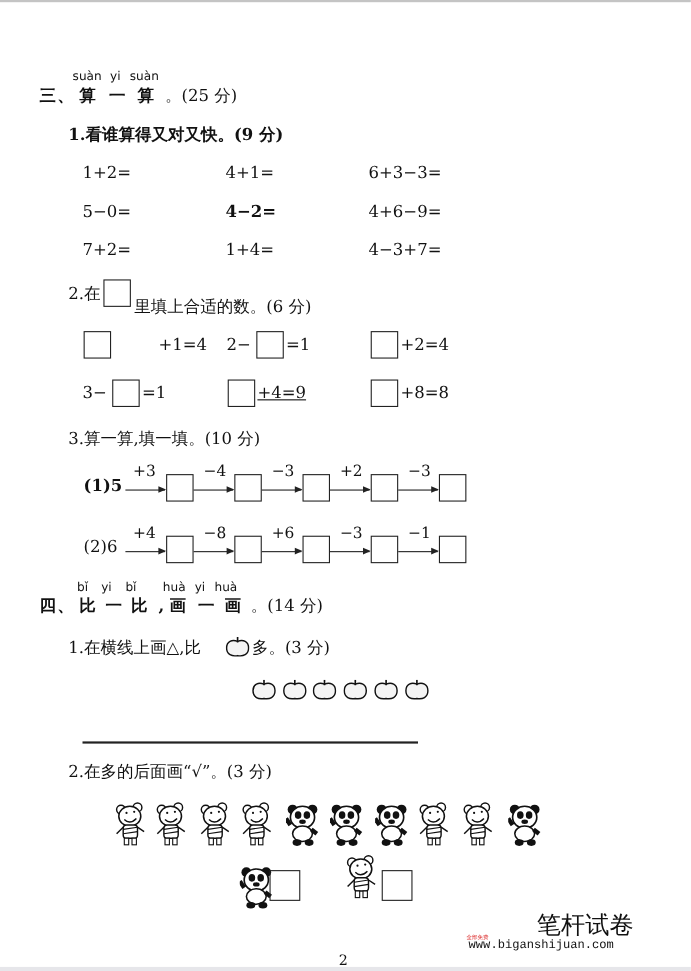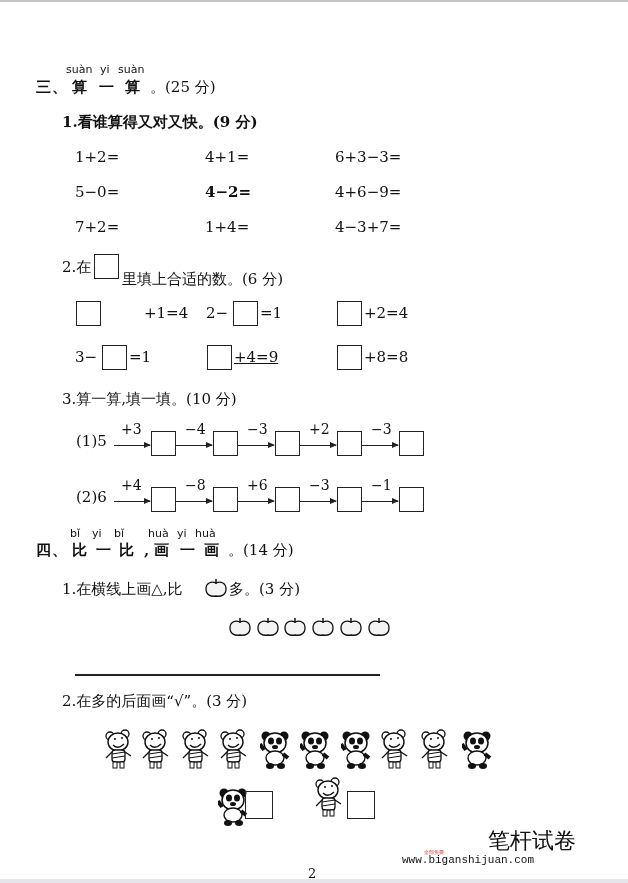--- a/index.html
+++ b/index.html
@@ -71,21 +71,21 @@
   <div class="sbox" style="left:207px;top:345px;"></div>
   <span class="abs eq" style="left:234px;top:348px;text-decoration:underline;">+4=9</span>
 
   <div class="sbox" style="left:337px;top:345px;"></div>
   <span class="abs eq" style="left:364px;top:348px;">+8=8</span>
 </div>
 
 <div>
   <span class="abs h-q" style="left:62px;top:390px;">3.算一算,填一填。(10 分)</span>
 
-  <span class="abs eq" style="left:76px;top:432px;">(1)5</span>
+  <span class="abs eq" style="left:76px;top:432px;font-weight:bold;">(1)5</span>
   <span class="oplbl" style="left:121px;top:421px;">+3</span>
   <div class="arrow" style="left:114px;top:445px;width:36px;"></div>
   <div class="sbox" style="left:151px;top:431px;"></div>
   <span class="oplbl" style="left:185px;top:421px;">−4</span>
   <div class="arrow" style="left:176px;top:445px;width:36px;"></div>
   <div class="sbox" style="left:213px;top:431px;"></div>
   <span class="oplbl" style="left:247px;top:421px;">−3</span>
   <div class="arrow" style="left:238px;top:445px;width:36px;"></div>
   <div class="sbox" style="left:275px;top:431px;"></div>
   <span class="oplbl" style="left:309px;top:421px;">+2</span>
@@ -344,17 +344,17 @@
           <rect x="10" y="34" width="4" height="6" fill="#fff" stroke="#111"></rect>
           <rect x="17" y="34" width="4" height="6" fill="#fff" stroke="#111"></rect>
         </svg></div>
       <div class="sbox" style="left: 347px; top: 791px; width: 28px; height: 28px;"></div>
     </div>
 </div>
 
 <div>
   <span class="logo" style="left:440px;top:826px;font-size:22px;color:#111;margin-left:48px;">笔杆试卷</span>
   <span class="logo" style="left:424px;top:849px;font-size:5px;color:#d33;">全部免费</span>
-  <span class="abs" style="left:402px;top:854px;font-family:'Liberation Mono','DejaVu Sans Mono',monospace;font-size:11px;">www.biganshijuan.com</span>
+  <span class="abs" style="left:426px;top:854px;font-family:'Liberation Mono','DejaVu Sans Mono',monospace;font-size:11px;">www.biganshijuan.com</span>
 </div>
 
 <span class="abs" style="left:308px;top:866px;font-size:13px;">2</span>
 <div class="botbar"></div>
 
 </body></html>

